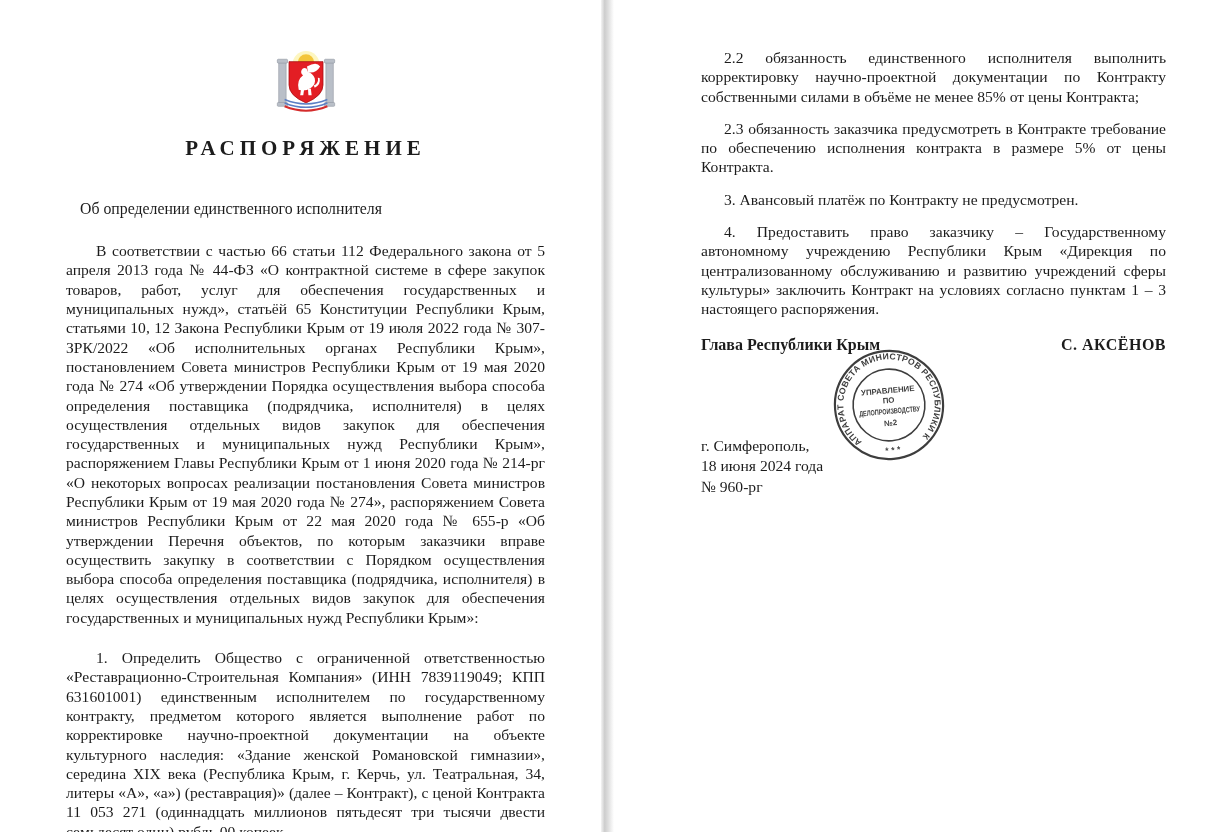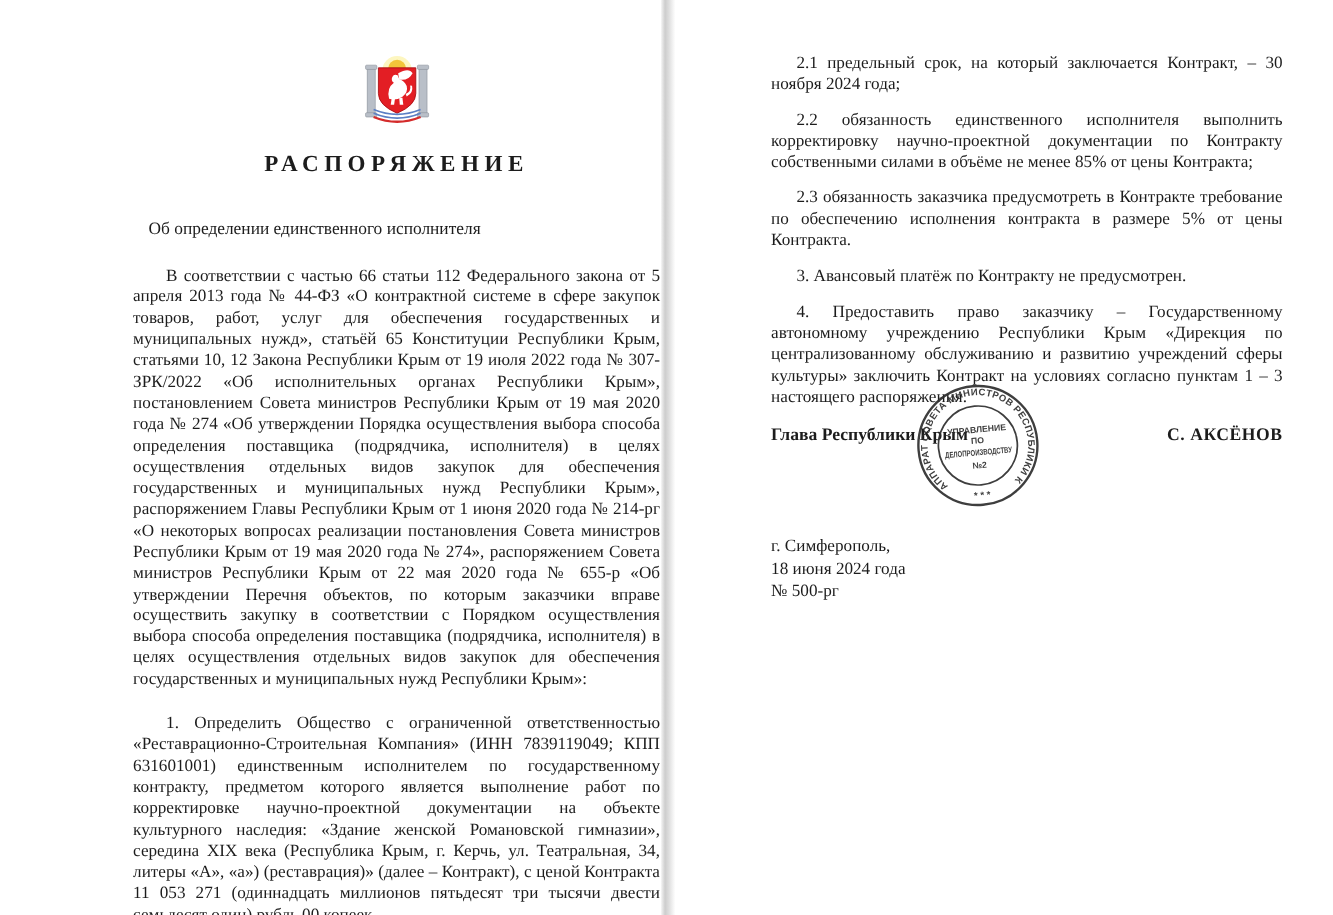--- a/index.html
+++ b/index.html
@@ -2,21 +2,21 @@
 <html><head>
 <meta charset="utf-8">
 <style>
   html,body { margin:0; padding:0; background:#ffffff; }
   .canvas {
     position:relative; width:1212px; height:832px; overflow:hidden;
     background:#ffffff; color:#1c1c1c;
     font-family:"Liberation Serif","DejaVu Serif",serif;
   }
   .page { position:absolute; top:0; height:832px; background:#ffffff; }
-  .page-left  { left:12px;    width:601px;padding-left:43px; }
+  .page-left  { left:0;    width:601px; }
   .page-right { left:614px; width:598px; }
   .divider {
     position:absolute; left:601px; top:0; width:13px; height:832px;
     background:linear-gradient(to right,#f4f4f4 0%,#cdcdcd 28%,#dedede 55%,#f1f1f1 80%,#ffffff 100%);
   }
   .left-content  { margin:50px 56px 0 66px; }
   .right-content { margin:48px 46px 0 87px; position:relative; }
 
   .emblem { display:block; margin:0 auto; }
 
@@ -100,21 +100,20 @@
       <p class="para para-intro">В соответствии с частью 66 статьи 112 Федерального закона от 5 апреля 2013 года № 44-ФЗ «О контрактной системе в сфере закупок товаров, работ, услуг для обеспечения государственных и муниципальных нужд», статьёй 65 Конституции Республики Крым, статьями 10, 12 Закона Республики Крым от 19 июля 2022 года № 307-ЗРК/2022 «Об исполнительных органах Республики Крым», постановлением Совета министров Республики Крым от 19 мая 2020 года № 274 «Об утверждении Порядка осуществления выбора способа определения поставщика (подрядчика, исполнителя) в целях осуществления отдельных видов закупок для обеспечения государственных и муниципальных нужд Республики Крым», распоряжением Главы Республики Крым от 1 июня 2020 года № 214-рг «О некоторых вопросах реализации постановления Совета министров Республики Крым от 19 мая 2020 года № 274», распоряжением Совета министров Республики Крым от 22 мая 2020 года № 655-р «Об утверждении Перечня объектов, по которым заказчики вправе осуществить закупку в соответствии с Порядком осуществления выбора способа определения поставщика (подрядчика, исполнителя) в целях осуществления отдельных видов закупок для обеспечения государственных и муниципальных нужд Республики Крым»:</p>
       <p class="para para-item">1. Определить Общество с ограниченной ответственностью «Реставрационно-Строительная Компания» (ИНН 7839119049; КПП 631601001) единственным исполнителем по государственному контракту, предметом которого является выполнение работ по корректировке научно-проектной документации на объекте культурного наследия: «Здание женской Романовской гимназии», середина XIX века (Республика Крым, г. Керчь, ул. Театральная, 34, литеры «А», «а») (реставрация)» (далее – Контракт), с ценой Контракта 11 053 271 (одиннадцать миллионов пятьдесят три тысячи двести семьдесят один) рубль 00 копеек.</p>
     </div>
   </div>
 
   <div class="divider"></div>
 
   <div class="page page-right">
     <div class="right-content">
 
-      <p class="para">2.1 предельный срок, на который заключается Контракт, – 30 ноября 2024 года;</p>
       <p class="para">2.2 обязанность единственного исполнителя выполнить корректировку научно-проектной документации по Контракту собственными силами в объёме не менее 85% от цены Контракта;</p>
       <p class="para">2.3 обязанность заказчика предусмотреть в Контракте требование по обеспечению исполнения контракта в размере 5% от цены Контракта.</p>
       <p class="para">3. Авансовый платёж по Контракту не предусмотрен.</p>
       <p class="para">4. Предоставить право заказчику – Государственному автономному учреждению Республики Крым «Дирекция по централизованному обслуживанию и развитию учреждений сферы культуры» заключить Контракт на условиях согласно пунктам 1 – 3 настоящего распоряжения.</p>
 
       <div class="signature-row">
         <span>Глава Республики Крым</span>
         <span class="signatory-name">С. АКСЁНОВ</span>
       </div>
 
@@ -128,19 +127,19 @@
         <text x="0" y="49" text-anchor="middle" font-size="9">* * *</text>
         <text x="0" y="-12" text-anchor="middle" font-size="8">УПРАВЛЕНИЕ</text>
         <text x="0" y="-2" text-anchor="middle" font-size="8">ПО</text>
         <text x="0" y="9" text-anchor="middle" font-size="7.6" textLength="62" lengthAdjust="spacingAndGlyphs">ДЕЛОПРОИЗВОДСТВУ</text>
         <text x="0" y="21" text-anchor="middle" font-size="8">№2</text>
       </svg>
 
       <div class="place-date">
         <div>г. Симферополь,</div>
         <div>18 июня 2024 года</div>
-        <div>№ 500-рг</div>
+        <div>№ 960-рг</div>
       </div>
 
     </div>
   </div>
 
 </div>
 
 </body></html>

